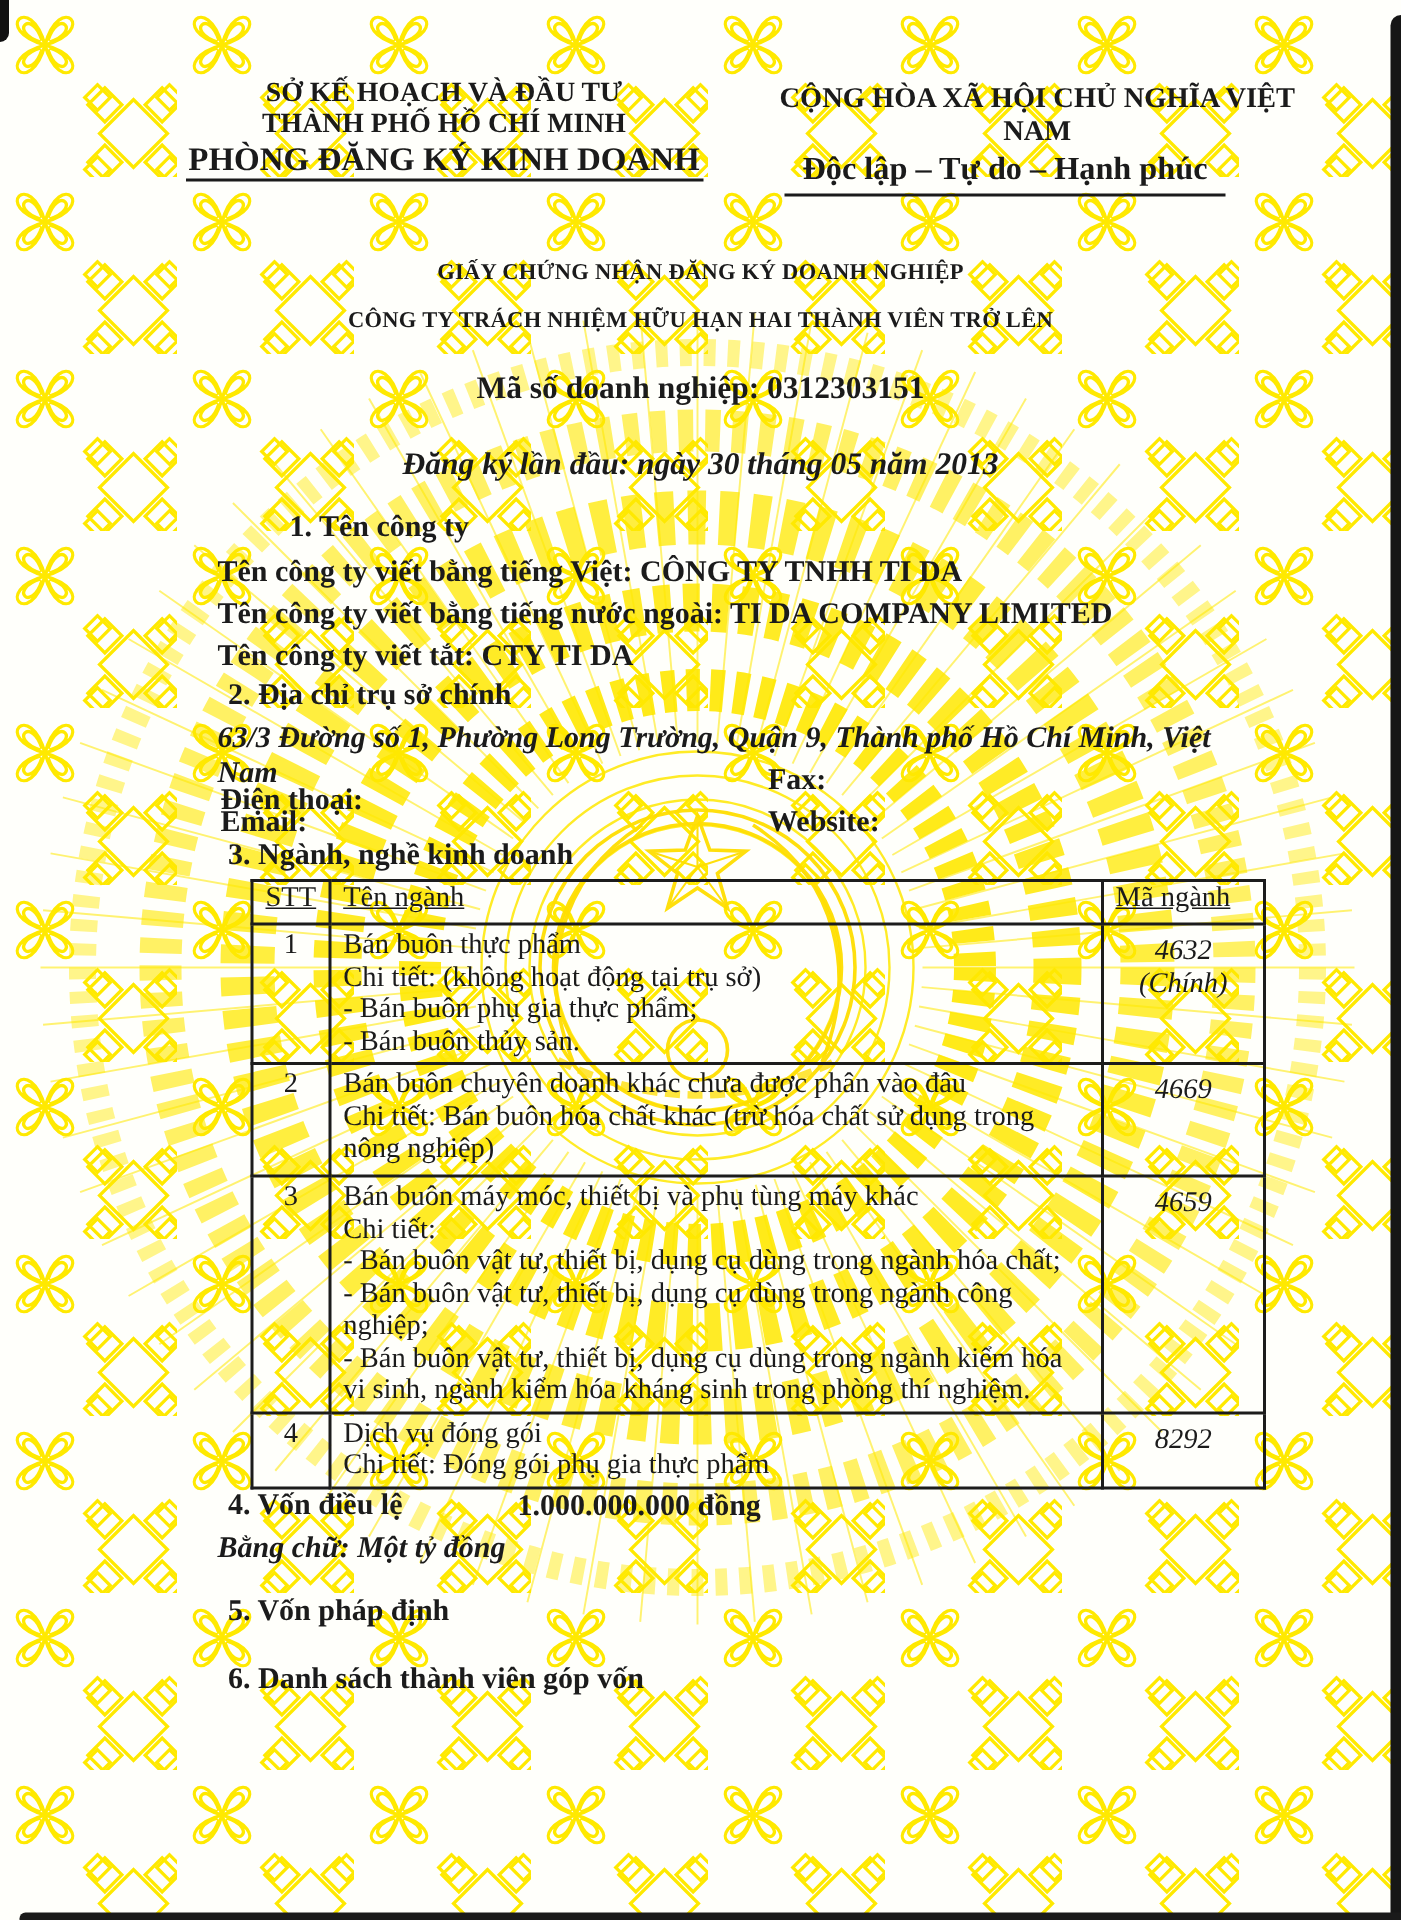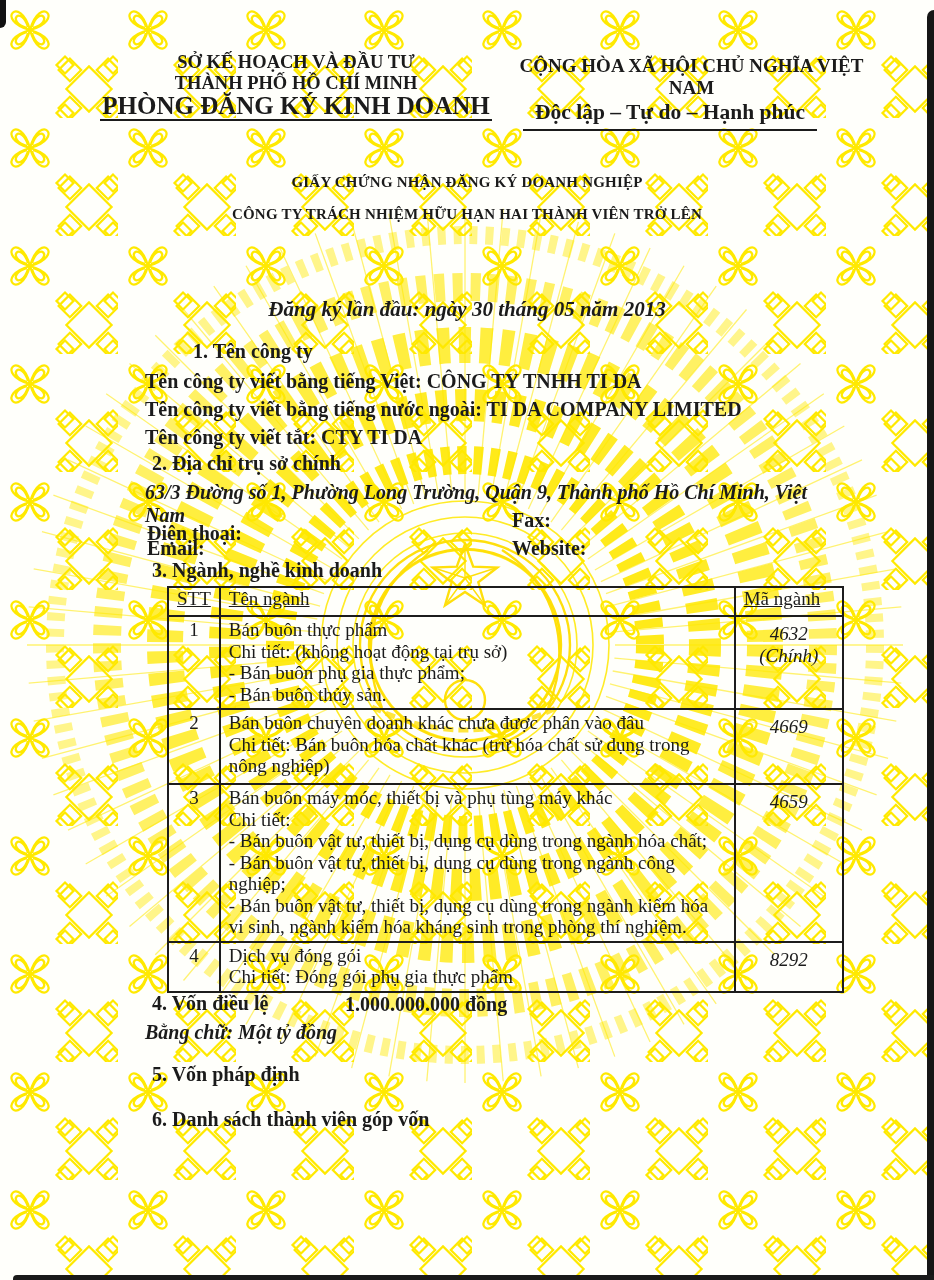--- a/index.html
+++ b/index.html
@@ -6,21 +6,21 @@
   body{width:934px;height:1280px;position:relative;overflow:hidden;
        background:#fffffb;font-family:"Liberation Serif","DejaVu Serif",serif;color:#1b1b1b;}
   .bg-svg{position:absolute;left:0;top:0;z-index:0;}
   .content{position:absolute;left:0;top:0;width:844px;height:1280px;z-index:1;}
   .abs{position:absolute;}
   .ctr{text-align:center;}
   .b{font-weight:bold;}
   .i{font-style:italic;}
   
   .hdr-left{left:96px;top:52px;width:400px;font-size:18.5px;line-height:21px;}
-  .hdr-left .l3{font-size:25px;display:inline-block;border-bottom:2.4px solid #1b1b1b;padding:0 2px 3px 2px;margin-top:1px;}
+  .hdr-left .l3{font-size:22px;display:inline-block;border-bottom:2.4px solid #1b1b1b;padding:0 2px 3px 2px;margin-top:1px;}
   .hdr-right{left:470px;top:55px;width:400px;}
   .hdr-right .l1{font-size:19px;line-height:22px;padding-left:43px;}
   .hdr-right .l2{font-size:21.5px;display:inline-block;border-bottom:2.6px solid #1b1b1b;padding:0 12px 4px 12px;margin-top:1px;}
   
   .title{left:42px;top:166px;width:850px;font-size:15px;line-height:32px;letter-spacing:.2px;}
   .ms-line{left:42px;top:246px;width:850px;font-size:21px;}
   .reg-line{left:42px;top:278px;width:850px;font-size:21px;margin-top:19px;}
   
   .h20{font-size:20px;}
   .t20{font-size:20px;font-weight:bold;}
@@ -199,20 +199,21 @@
   <div class="abs ctr hdr-right">
     <div class="b l1">CỘNG HÒA XÃ HỘI CHỦ NGHĨA VIỆT NAM</div>
     <div><span class="b l2">Độc lập – Tự do – Hạnh phúc</span></div>
   </div>
 
   <div class="abs ctr b title">
     <div>GIẤY CHỨNG NHẬN ĐĂNG KÝ DOANH NGHIỆP</div>
     <div>CÔNG TY TRÁCH NHIỆM HỮU HẠN HAI THÀNH VIÊN TRỞ LÊN</div>
   </div>
 
+  <div class="abs ctr b ms-line">Mã số doanh nghiệp: 0312303151</div>
   <div class="abs ctr b i reg-line">Đăng ký lần đầu: ngày 30 tháng 05 năm 2013</div>
 
   <div class="abs b h20 sec1-h">1. Tên công ty</div>
   <div class="abs t20 sec1-l1">Tên công ty viết bằng tiếng Việt: CÔNG TY TNHH TI DA</div>
   <div class="abs t20 sec1-l2">Tên công ty viết bằng tiếng nước ngoài: TI DA COMPANY LIMITED</div>
   <div class="abs t20 sec1-l3">Tên công ty viết tắt: CTY TI DA</div>
 
   <div class="abs b h20 sec2-h">2. Địa chỉ trụ sở chính</div>
   <div class="abs i t20 sec2-addr">63/3 Đường số 1, Phường Long Trường, Quận 9, Thành phố Hồ Chí Minh, Việt Nam</div>
   <div class="abs t20 lbl-phone">Điện thoại:</div>

